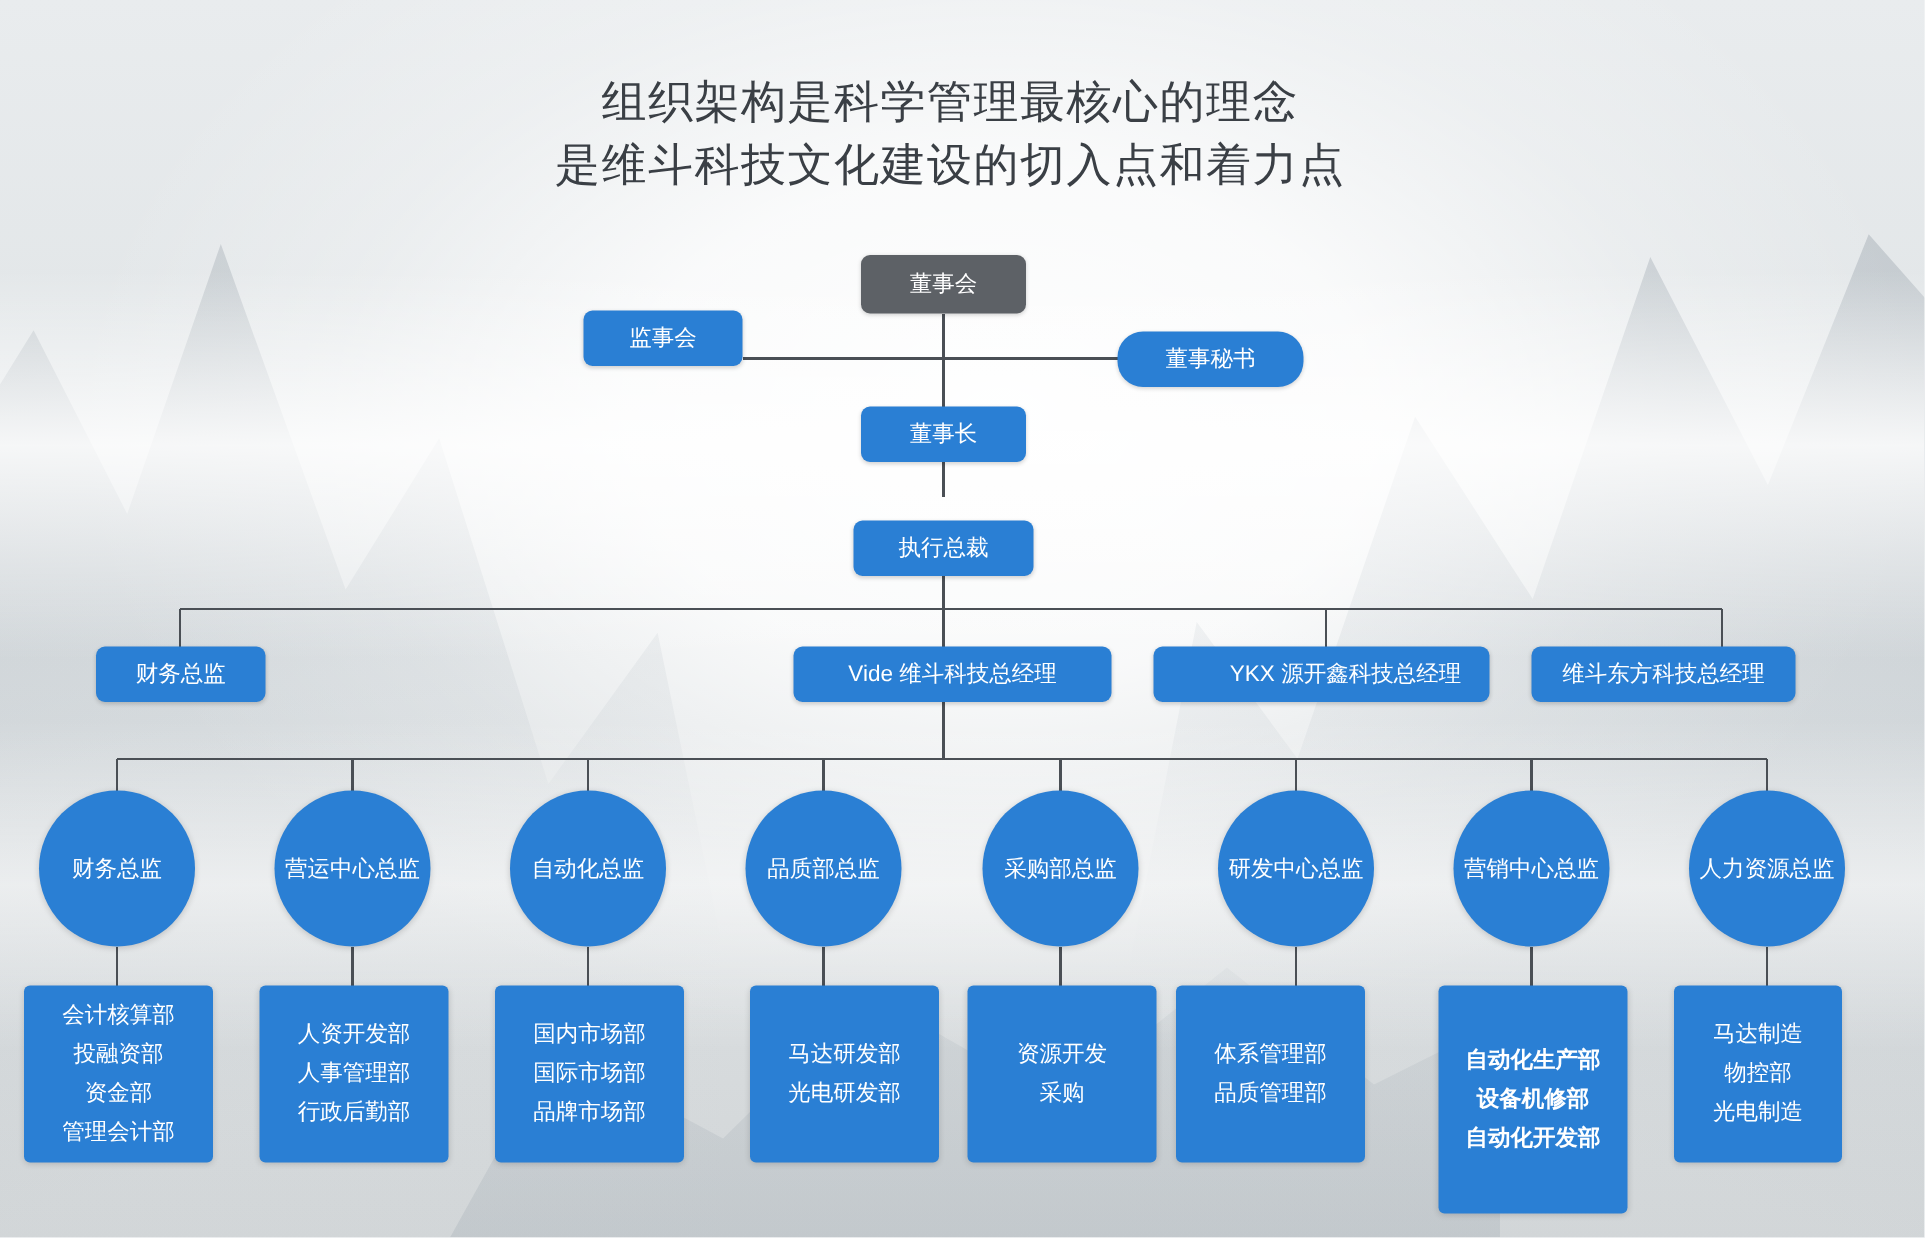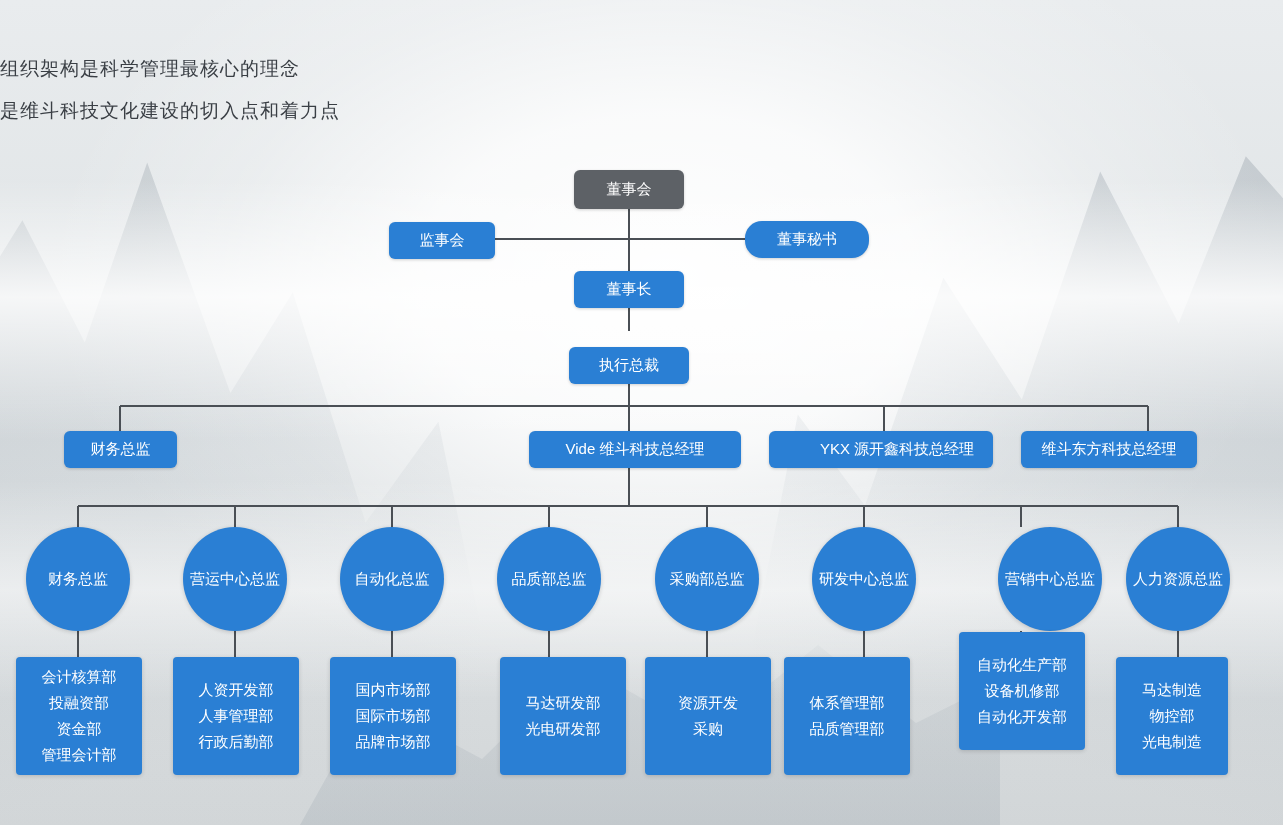--- a/index.html
+++ b/index.html
@@ -48,23 +48,23 @@
     pointer-events: none;
   }
   .fog-a { top: 180px; height: 260px; background: linear-gradient(to bottom, rgba(255,255,255,0) 0%, rgba(255,255,255,0.82) 45%, rgba(255,255,255,0) 100%); }
   .fog-b { top: 480px; height: 220px; background: linear-gradient(to bottom, rgba(255,255,255,0) 0%, rgba(255,255,255,0.55) 50%, rgba(255,255,255,0) 100%); }
 
   
   .title {
     position: absolute;
     left: 0; right: 16px;
     top: 48px;
-    text-align: left;
+    text-align: center;
     color: #3a3f45;
-    font-size: 19px;
+    font-size: 30px;
     line-height: 42px;
     letter-spacing: 1px;
     white-space: pre-line;
   }
 
   
   #lines {
     position: absolute;
     left: 0; top: 0;
     width: 1283px; height: 825px;
@@ -169,54 +169,54 @@
       <line x1="392" y1="631" x2="392" y2="657"></line>
       <line x1="549" y1="631" x2="549" y2="657"></line>
       <line x1="707" y1="631" x2="707" y2="657"></line>
       <line x1="864" y1="631" x2="864" y2="657"></line>
       <line x1="1021" y1="631" x2="1021" y2="657"></line>
       <line x1="1178" y1="631" x2="1178" y2="657"></line>
     </g>
   </svg>
 
   <div class="node dark" style="left:574px; top:170px; width:110px; height:39px;">董事会</div>
-  <div class="node" style="left:389px; top:222px; width:106px; height:37px;">监事会</div>
+  <div class="node" style="left:389px; top:207px; width:106px; height:37px;">监事会</div>
   <div class="node" style="left:745px; top:221px; width:124px; height:37px;border-radius:17px;">董事秘书</div>
   <div class="node" style="left:574px; top:271px; width:110px; height:37px;">董事长</div>
   <div class="node" style="left:569px; top:331px; width:120px; height:37px;margin-top:16px;">执行总裁</div>
 
   <div class="node" style="left:64px; top:431px; width:113px; height:37px;">财务总监</div>
   <div class="node" style="left:529px; top:431px; width:212px; height:37px;">Vide 维斗科技总经理</div>
   <div class="node" style="left:769px; top:431px; width:224px; height:37px;padding-left:32px;">YKX 源开鑫科技总经理</div>
   <div class="node" style="left:1021px; top:431px; width:176px; height:37px;">维斗东方科技总经理</div>
 
   <div class="circle" style="left:26px; top:527px;">财务总监</div>
   <div class="circle" style="left:183px; top:527px;">营运中心总监</div>
   <div class="circle" style="left:340px; top:527px;">自动化总监</div>
   <div class="circle" style="left:497px; top:527px;">品质部总监</div>
   <div class="circle" style="left:655px; top:527px;">采购部总监</div>
   <div class="circle" style="left:812px; top:527px;">研发中心总监</div>
-  <div class="circle" style="left:969px; top:527px;margin-left:29px;">营销中心总监</div>
+  <div class="circle" style="left:969px; top:527px;">营销中心总监</div>
   <div class="circle" style="left:1126px; top:527px;">人力资源总监</div>
 
   <div class="leaf" style="left:16px;  top:657px; width:126px; height:118px;">会计核算部
 投融资部
 资金部
 管理会计部</div>
   <div class="leaf" style="left:173px; top:657px; width:126px; height:118px;">人资开发部
 人事管理部
 行政后勤部</div>
   <div class="leaf" style="left:330px; top:657px; width:126px; height:118px;">国内市场部
 国际市场部
 品牌市场部</div>
   <div class="leaf" style="left:500px; top:657px; width:126px; height:118px;">马达研发部
 光电研发部</div>
   <div class="leaf" style="left:645px; top:657px; width:126px; height:118px;">资源开发
 采购</div>
   <div class="leaf" style="left:784px; top:657px; width:126px; height:118px;">体系管理部
 品质管理部</div>
-  <div class="leaf" style="left:959px; top:632px; width:126px; height:118px;">自动化生产部
+  <div class="leaf" style="left:959px; top:657px; width:126px; height:152px;font-weight:bold;">自动化生产部
 设备机修部
 自动化开发部</div>
   <div class="leaf" style="left:1116px;top:657px; width:112px; height:118px;">马达制造
 物控部
 光电制造</div>
 </div>
 
 </body></html>

